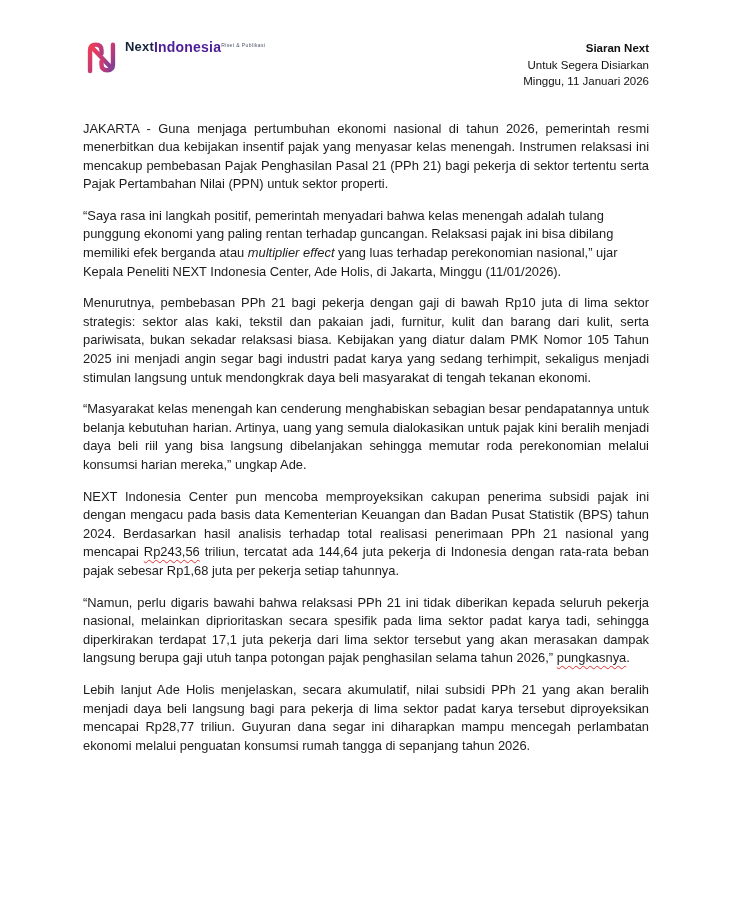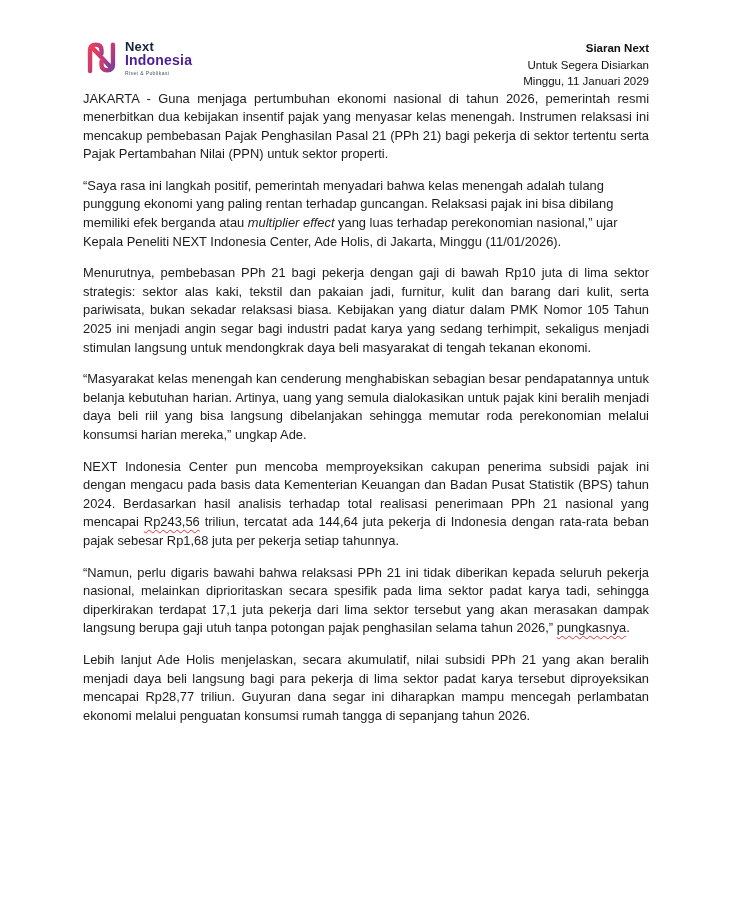--- a/index.html
+++ b/index.html
@@ -18,21 +18,21 @@
     padding: 38px 81px 0 83px;
   }
   
   .header-row {
     display: flex;
     justify-content: space-between;
     align-items: flex-start;
   }
   .logo-block { display: flex; align-items: flex-start; gap: 5px; }
   .logo-mark { width: 37px; height: 38px; flex: 0 0 auto; }
-  .logo-text { display: flex; flex-direction: column; padding-top: 2px; }
+  .logo-text { display: flex; flex-direction: row; padding-top: 2px; }
   .logo-brand-top {
     font-size: 13px; font-weight: bold; color: #17223b;
     line-height: 13px; letter-spacing: 0.2px;
   }
   .logo-brand-bottom {
     font-size: 14px; font-weight: 700; color: #4c1d95;
     line-height: 15px; letter-spacing: 0.2px;
   }
   .logo-tagline {
     font-size: 5px; color: #4a5266; letter-spacing: 0.4px; margin-top: 2px;
@@ -42,21 +42,21 @@
   
   .doc-title {
     margin-top: 22px;
     text-align: center;
     font-size: 13px;
     font-weight: bold;
     color: #0d0d0d;
     line-height: 18px;
   }
   
-  .doc-body { }
+  .doc-body { margin-top: 30px; }
   .para {
     font-size: 12.9px;
     line-height: 18.6px;
     color: #1c1c1c;
     margin-bottom: 13px;
     text-align: justify;
   }
   .para.align-left { text-align: left; }
   .subheading {
     font-size: 12.9px;
@@ -96,21 +96,21 @@
       <div class="logo-text">
         <span class="logo-brand-top">Next</span>
         <span class="logo-brand-bottom">Indonesia</span>
         <span class="logo-tagline">Riset &amp; Publikasi</span>
       </div>
     </div>
 
     <div class="press-meta">
       <div class="meta-label">Siaran Next</div>
       <div>Untuk Segera Disiarkan</div>
-      <div>Minggu, 11 Januari 2029</div>
+      <div>Minggu, 11 Januari 2026</div>
     </div>
 
   </div>
 
 
   <div class="doc-body">
       <p class="para"><span>JAKARTA - Guna menjaga pertumbuhan ekonomi nasional di tahun 2026, pemerintah resmi menerbitkan dua kebijakan insentif pajak yang menyasar kelas menengah. Instrumen relaksasi ini mencakup pembebasan Pajak Penghasilan Pasal 21 (PPh 21) bagi pekerja di sektor tertentu serta Pajak Pertambahan Nilai (PPN) untuk sektor properti.</span></p>
       <p class="para align-left"><span>“Saya rasa ini langkah positif, pemerintah menyadari bahwa kelas menengah adalah tulang punggung ekonomi yang paling rentan terhadap guncangan. Relaksasi pajak ini bisa dibilang memiliki efek berganda atau </span><span class="seg-italic">multiplier effect</span><span> yang luas terhadap perekonomian nasional,” ujar Kepala Peneliti NEXT Indonesia Center, Ade Holis, di Jakarta, Minggu (11/01/2026).</span></p>
       <p class="para"><span>Menurutnya, pembebasan PPh 21 bagi pekerja dengan gaji di bawah Rp10 juta di lima sektor strategis: sektor alas kaki, tekstil dan pakaian jadi, furnitur, kulit dan barang dari kulit, serta pariwisata, bukan sekadar relaksasi biasa. Kebijakan yang diatur dalam PMK Nomor 105 Tahun 2025 ini menjadi angin segar bagi industri padat karya yang sedang terhimpit, sekaligus menjadi stimulan langsung untuk mendongkrak daya beli masyarakat di tengah tekanan ekonomi.</span></p>
       <p class="para"><span>“Masyarakat kelas menengah kan cenderung menghabiskan sebagian besar pendapatannya untuk belanja kebutuhan harian. Artinya, uang yang semula dialokasikan untuk pajak kini beralih menjadi daya beli riil yang bisa langsung dibelanjakan sehingga memutar roda perekonomian melalui konsumsi harian mereka,” ungkap Ade.</span></p>

